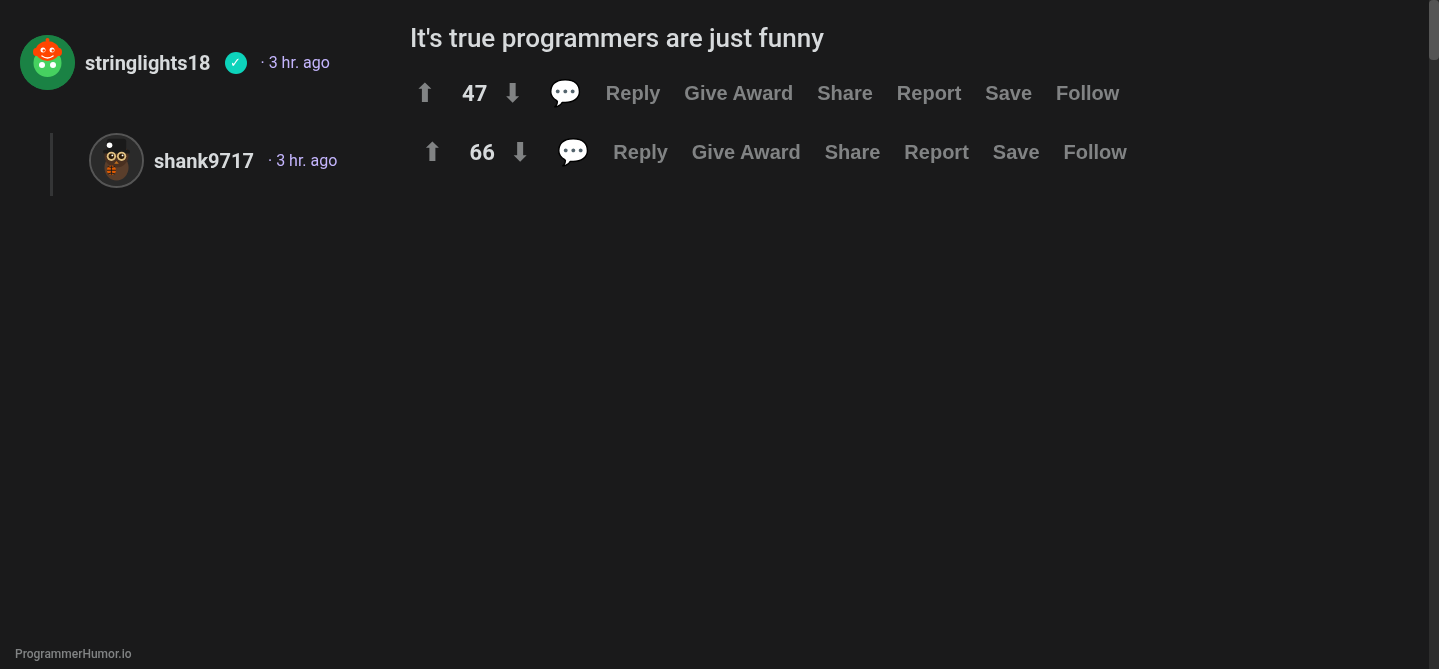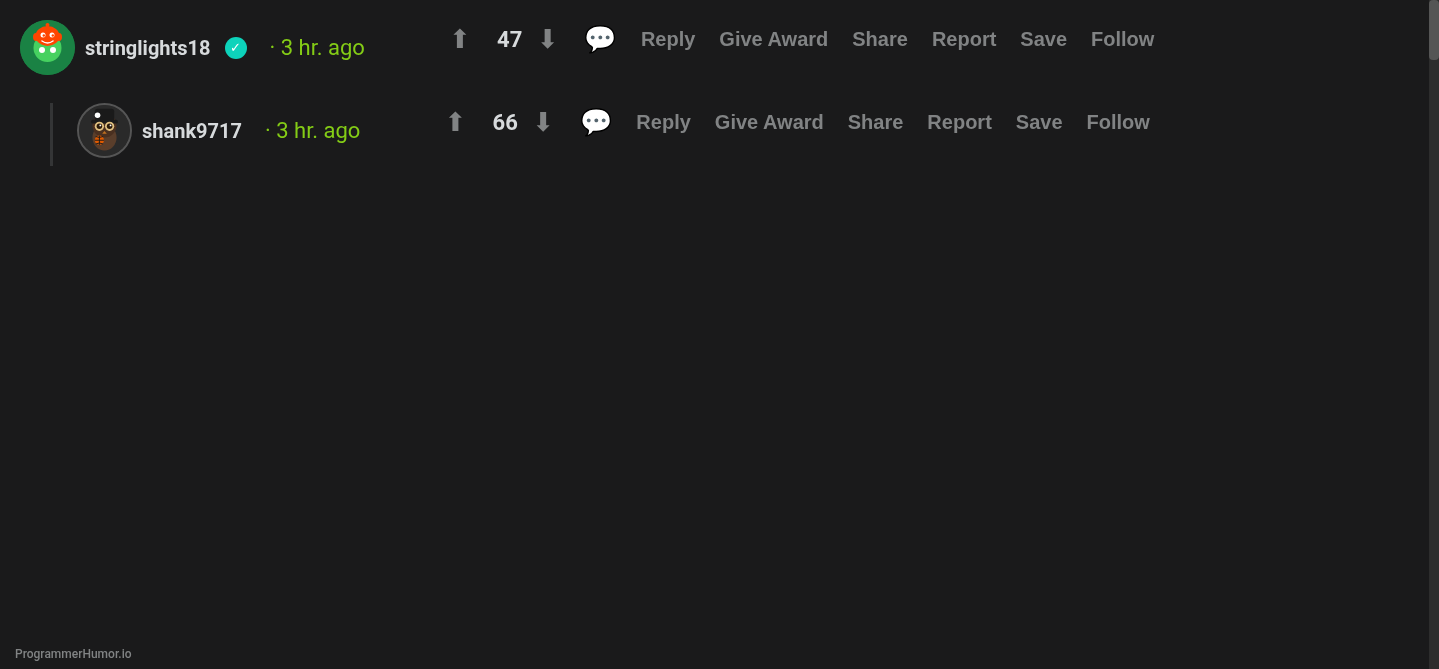--- a/index.html
+++ b/index.html
@@ -70,23 +70,23 @@
       width: 22px;
       height: 22px;
       background: #0dd3bb;
       border-radius: 50%;
       font-size: 13px;
       color: white;
       margin-left: 4px;
     }
 
     .timestamp {
-      font-size: 22px;
-      color: #84cc16;
-      margin-left: 13px;
+      font-size: 16px;
+      color: #c4b5fd;
+      margin-left: 4px;
     }
 
     .comment-body {
       margin-left: 80px;
     }
 
     .comment-text {
       font-size: 26px;
       font-weight: 500;
       color: #d7dadc;
@@ -134,21 +134,21 @@
       padding: 4px 2px;
       display: flex;
       align-items: center;
       gap: 6px;
     }
 
     
     .nested-comment {
       margin-left: 30px;
       border-left: 3px solid #343536;
-      padding-left: 24px;
+      padding-left: 36px;
       margin-top: 20px;
     }
 
     .nested-comment .comment-body {
       margin-left: 80px;
     }
 
     .watermark {
       position: absolute;
       bottom: 8px;
@@ -213,20 +213,21 @@
           <circle cx="22" cy="30" r="3" fill="white"></circle>
           <circle cx="33" cy="30" r="3" fill="white"></circle>
         </svg>
       </div>
       <span class="username">stringlights18</span>
       <span class="verified-icon">✓</span>
       <span class="timestamp">· 3 hr. ago</span>
     </div>
 
     <div class="comment-body">
+      <div class="comment-text">It's true programmers are just funny</div>
       <div class="comment-actions">
         <div class="vote-section">
           <button class="vote-btn">
             <span class="arrow-up">⬆</span>
           </button>
           <span class="vote-count">47</span>
           <button class="vote-btn">
             <span class="arrow-down">⬇</span>
           </button>
         </div>

